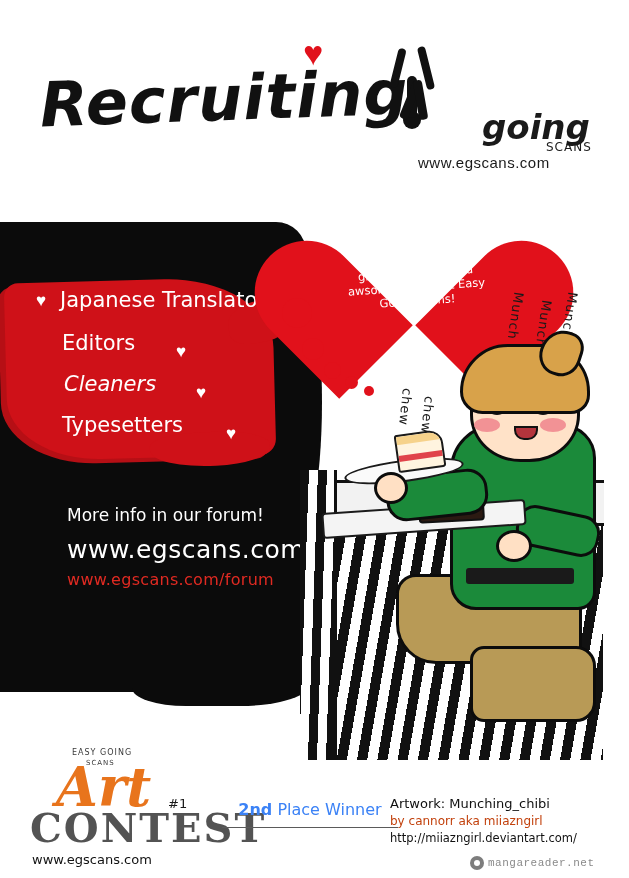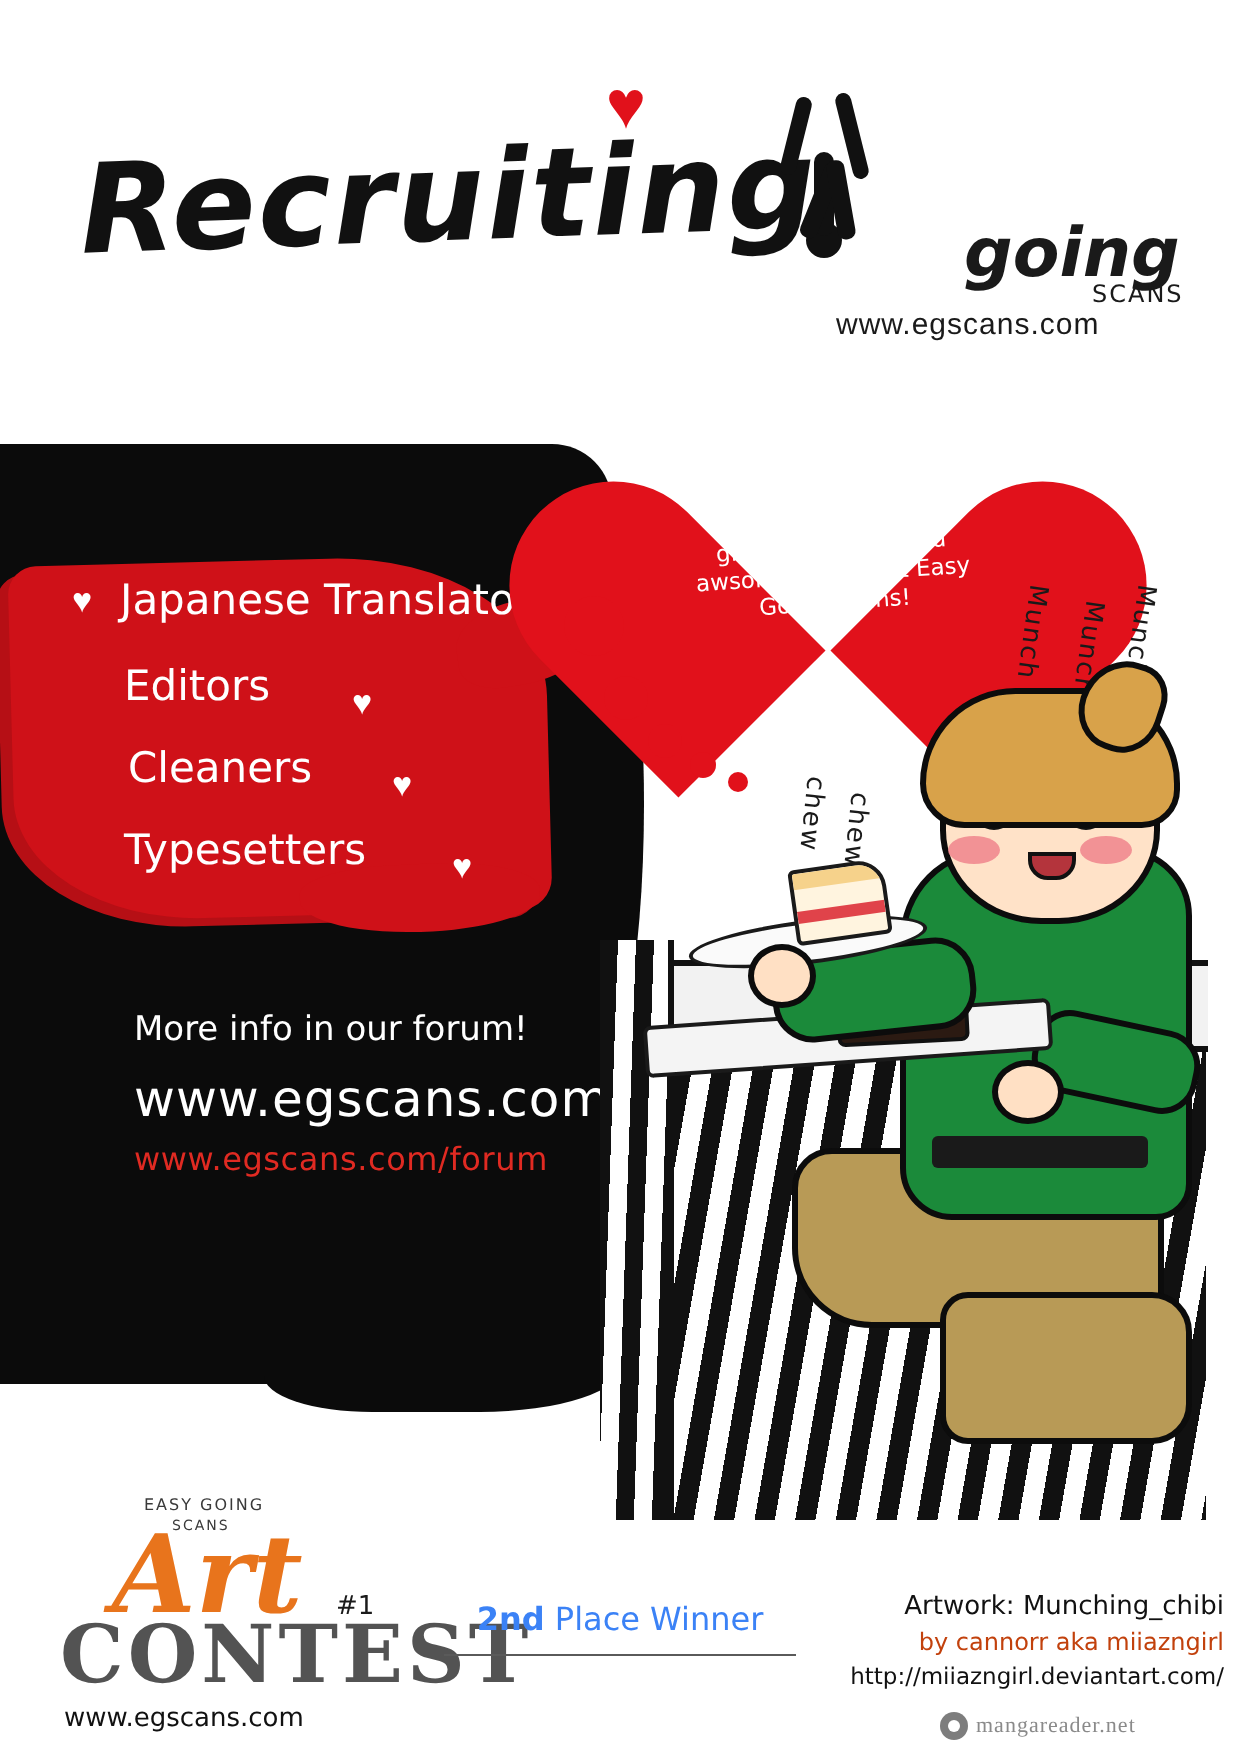--- a/index.html
+++ b/index.html
@@ -190,21 +190,21 @@
   }
   .role-heart-right {
     position: absolute;
     top: 14px;
     font-size: 17px;
     line-height: 17px;
     color: #ffffff;
   }
   .role-row.r0 .role-label { left: 24px; top: 0px; }
   .role-row.r1 .role-label { left: 26px; }
-  .role-row.r2 .role-label { left: 28px; }
+  .role-row.r2 .role-label { left: 28px; font-style: italic; }
   .role-row.r3 .role-label { left: 26px; }
   .role-row.r1 .role-heart-right { left: 140px; }
   .role-row.r2 .role-heart-right { left: 160px; }
   .role-row.r3 .role-heart-right { left: 190px; }
 
   .forum-info {
     position: absolute;
     left: 40px;
     top: 505px;
     width: 250px;
@@ -638,24 +638,24 @@
   }
   .place-winner .pw-ordinal { font-weight: bold; }
   .place-winner .pw-rule {
     margin-top: 8px;
     height: 1px;
     background: #5a5a5a;
   }
 
   .credits {
     position: absolute;
-    left: 380px;
+    left: 390px;
     top: 796px;
     width: 232px;
-    text-align: right;
+    text-align: left;
   }
   .credits .c1 {
     font-size: 13px;
     color: #111;
     font-family: "DejaVu Sans", sans-serif;
   }
   .credits .c2 {
     font-size: 12px;
     color: #c2410c;
     font-family: "DejaVu Sans", sans-serif;
@@ -687,21 +687,21 @@
     position: absolute;
     left: 4px; top: 4px;
     width: 6px; height: 6px;
     background: #ffffff;
     border-radius: 50%;
   }
   .watermark .wm-text {
     font-size: 11px;
     color: #8a8a8a;
     letter-spacing: 0.5px;
-    font-family: Liberation Serif, serif;
+    font-family: Liberation Mono, monospace;
   }
 </style>
 </head>
 <body>
 
 <div id="page">
 
   <div class="title-heart">♥</div>
   <div class="recruiting-title">Recruiting</div>
 

